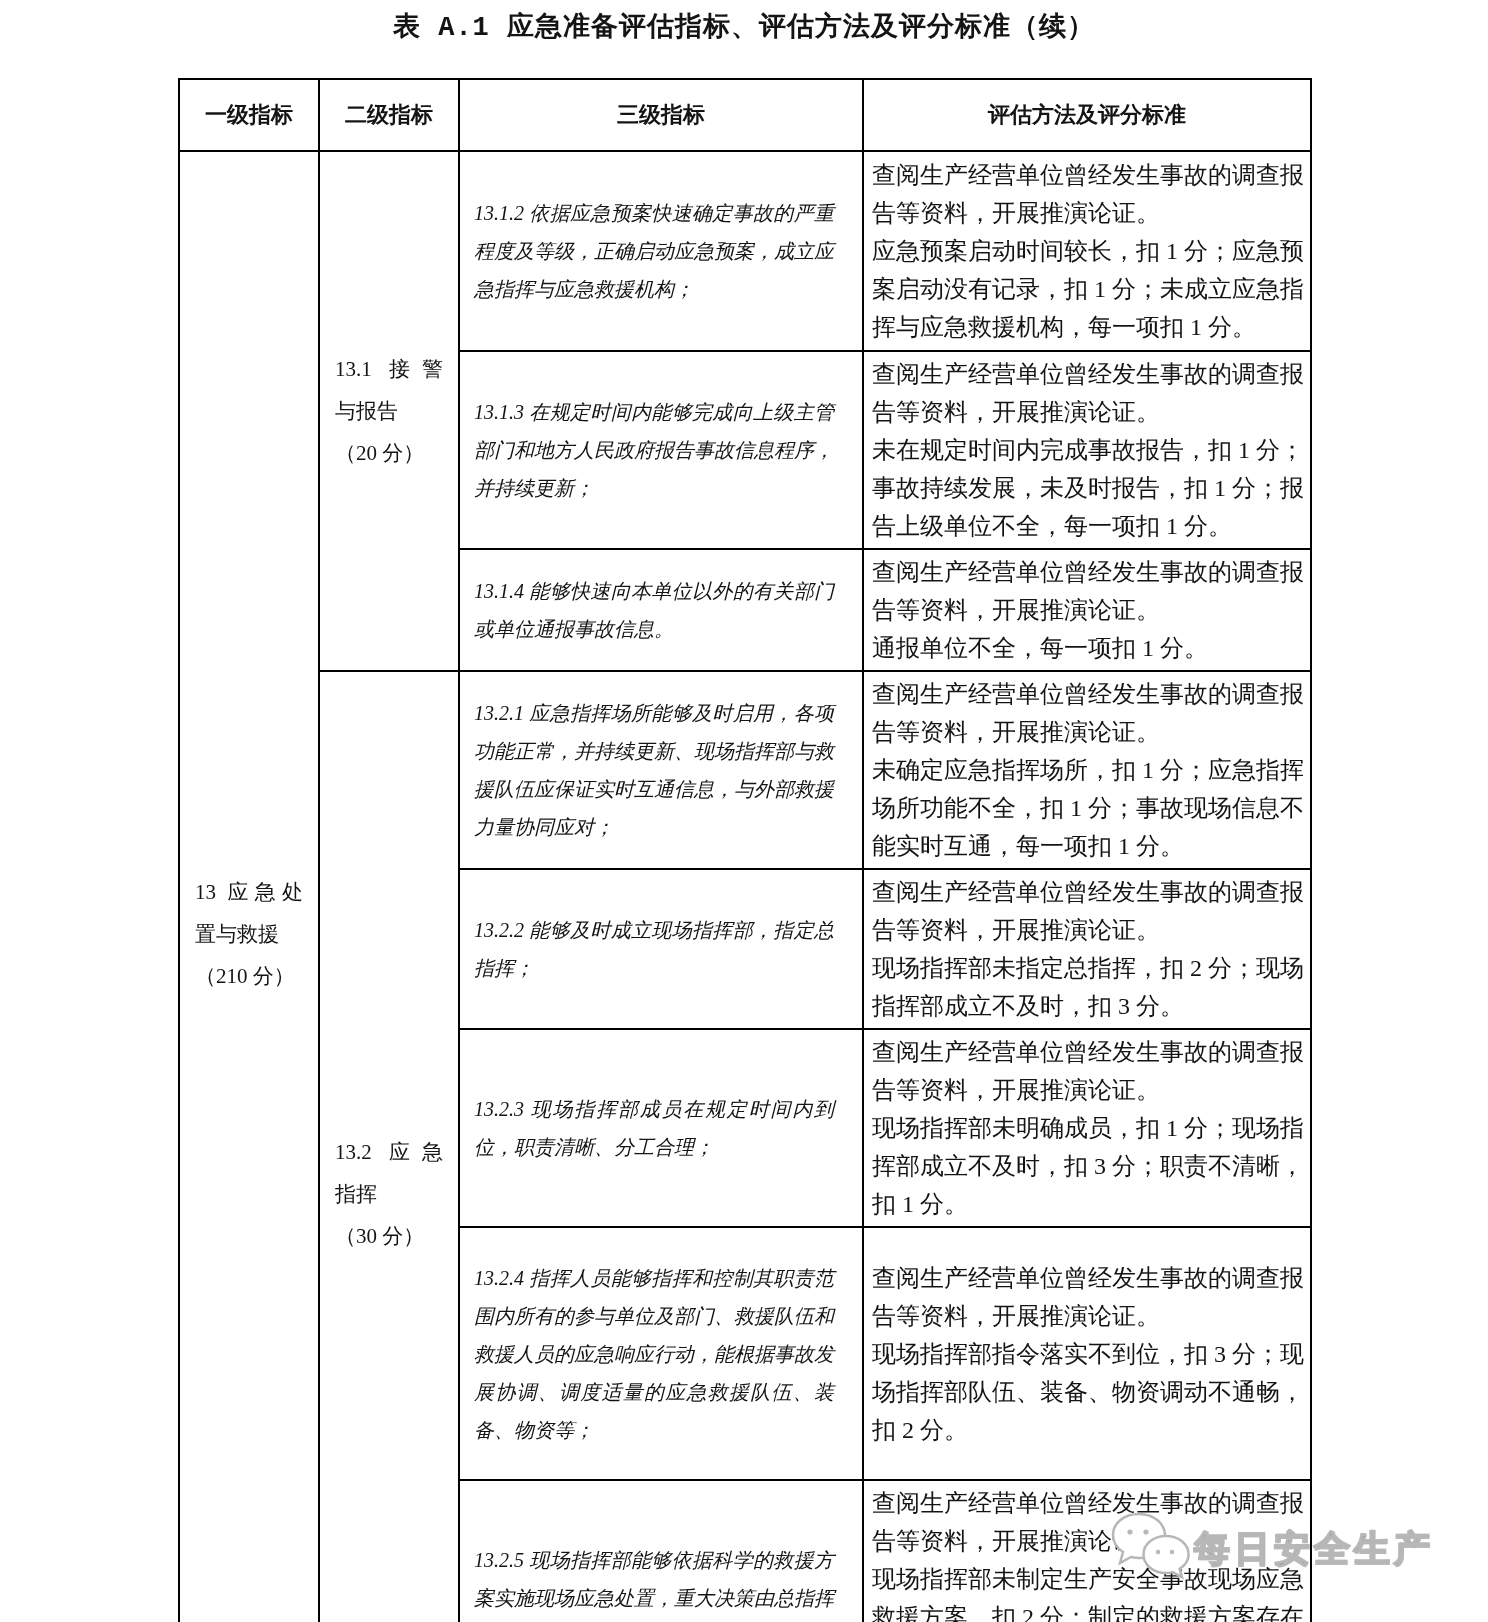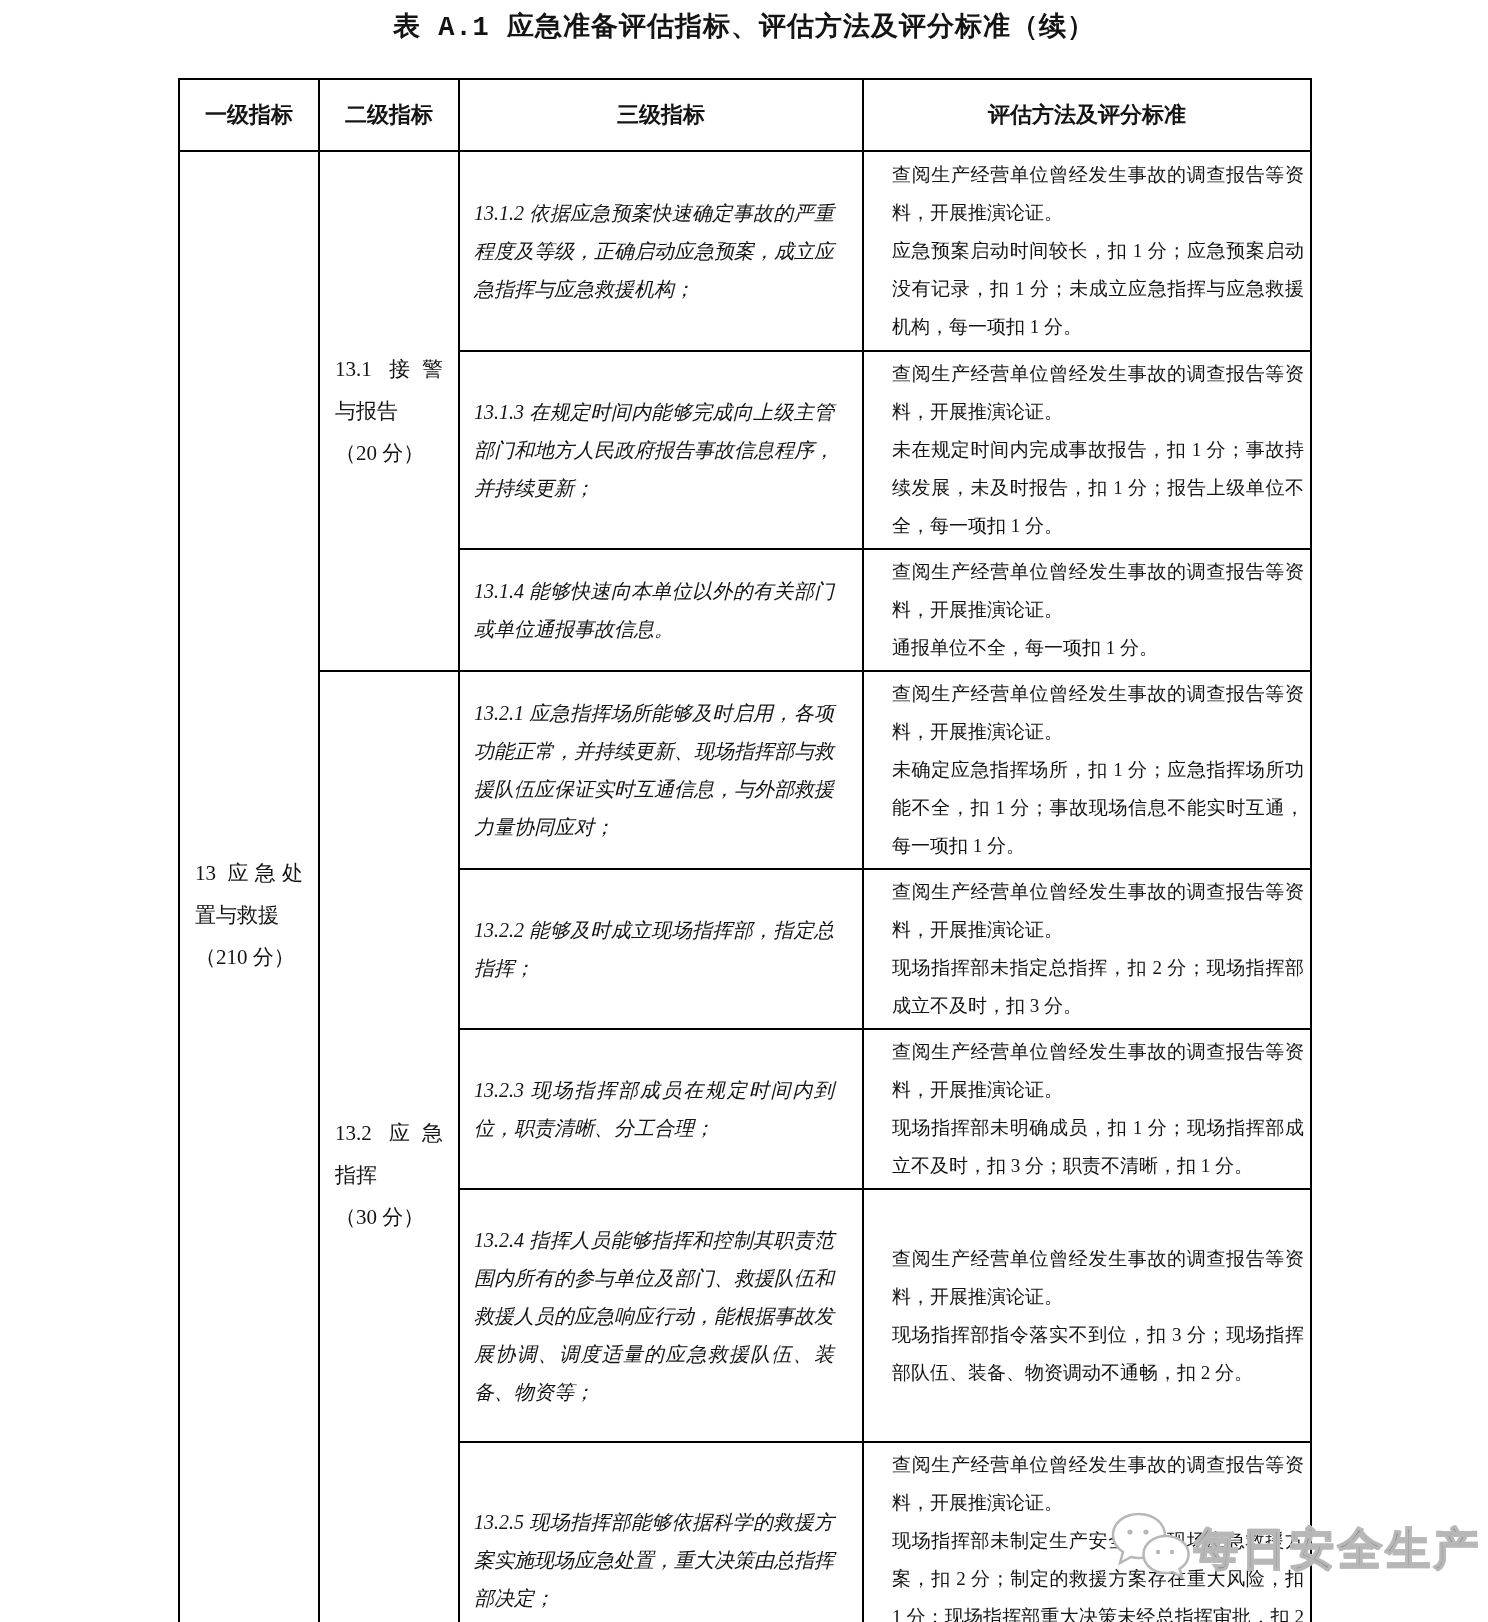--- a/index.html
+++ b/index.html
@@ -40,32 +40,32 @@
   }
   td.c1 .gline:first-child,
   td.c2 .gline:first-child{
     text-align:justify;text-align-last:justify;
   }
   td.c3{
     vertical-align:middle;padding:2px 28px 2px 14px;
     font-size:20px;line-height:38px;text-align:justify;font-style:italic;
   }
   td.c4{
-    vertical-align:middle;padding:3px 6px 3px 28px;
-    font-size:19px;line-height:38px;text-align:justify;
+    vertical-align:middle;padding:3px 6px 3px 8px;
+    font-size:24px;line-height:38px;text-align:justify;
   }
   td.c4 .para{margin:0;}
   .watermark{
     position:absolute;left:1108px;top:1508px;z-index:5;
     display:flex;align-items:center;
   }
   .wm-icon{flex:0 0 auto;margin-right:2px;}
   .wm-text{
     font-family:"Liberation Sans","DejaVu Sans",sans-serif;
-    font-size:44px;font-weight:bold;letter-spacing:4px;white-space:nowrap;
+    font-size:36px;font-weight:bold;letter-spacing:4px;white-space:nowrap;
     color:#737373;
     -webkit-text-stroke:1.5px #b7b7b7;
     text-shadow:1px 1px 0 #c2c2c2,-1px -1px 0 #c2c2c2,1px -1px 0 #c2c2c2,-1px 1px 0 #c2c2c2;
   }
 </style>
 </head>
 <body>
 
 <div class="doc-title">表 A.1  应急准备评估指标、评估方法及评分标准（续）</div>
 

